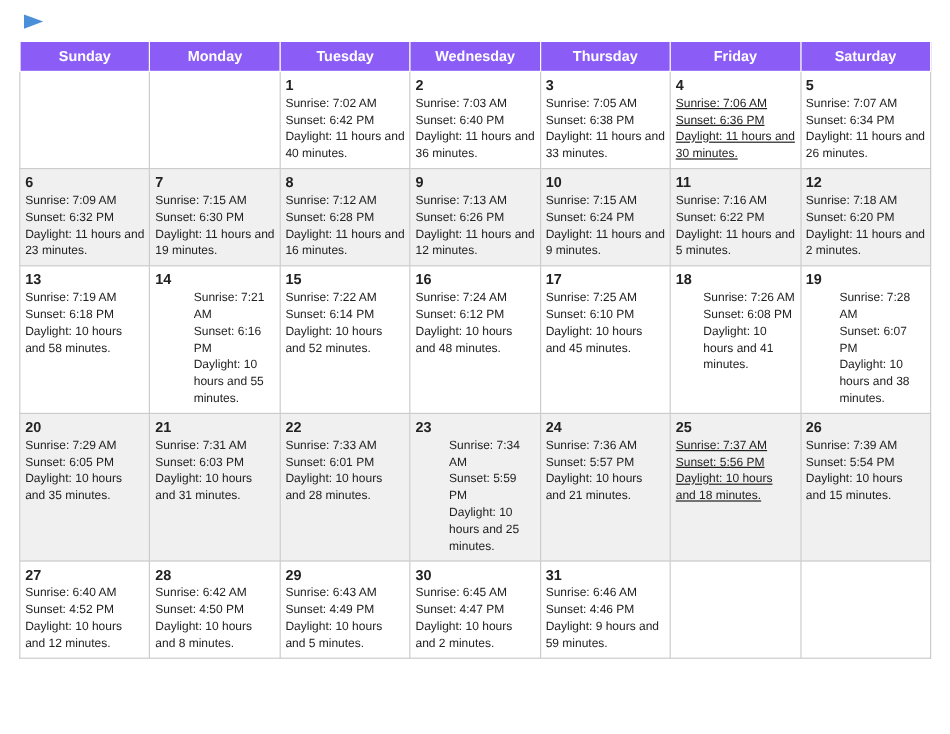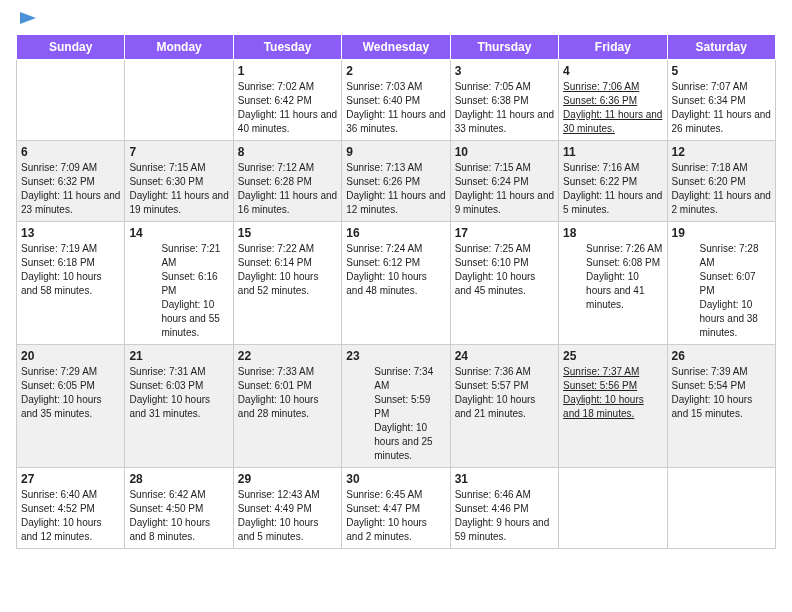--- a/index.html
+++ b/index.html
@@ -268,21 +268,21 @@
 Daylight: 10 hours and 12 minutes.</div>
         </td>
         <td>
           <span class="day-num">28</span>
           <div class="day-info" style="white-space: pre-line;">Sunrise: 6:42 AM
 Sunset: 4:50 PM
 Daylight: 10 hours and 8 minutes.</div>
         </td>
         <td>
           <span class="day-num">29</span>
-          <div class="day-info" style="white-space: pre-line;">Sunrise: 12:43 AM
+          <div class="day-info" style="white-space: pre-line;">Sunrise: 6:43 AM
 Sunset: 4:49 PM
 Daylight: 10 hours and 5 minutes.</div>
         </td>
         <td>
           <span class="day-num">30</span>
           <div class="day-info" style="white-space: pre-line;">Sunrise: 6:45 AM
 Sunset: 4:47 PM
 Daylight: 10 hours and 2 minutes.</div>
         </td>
         <td>

